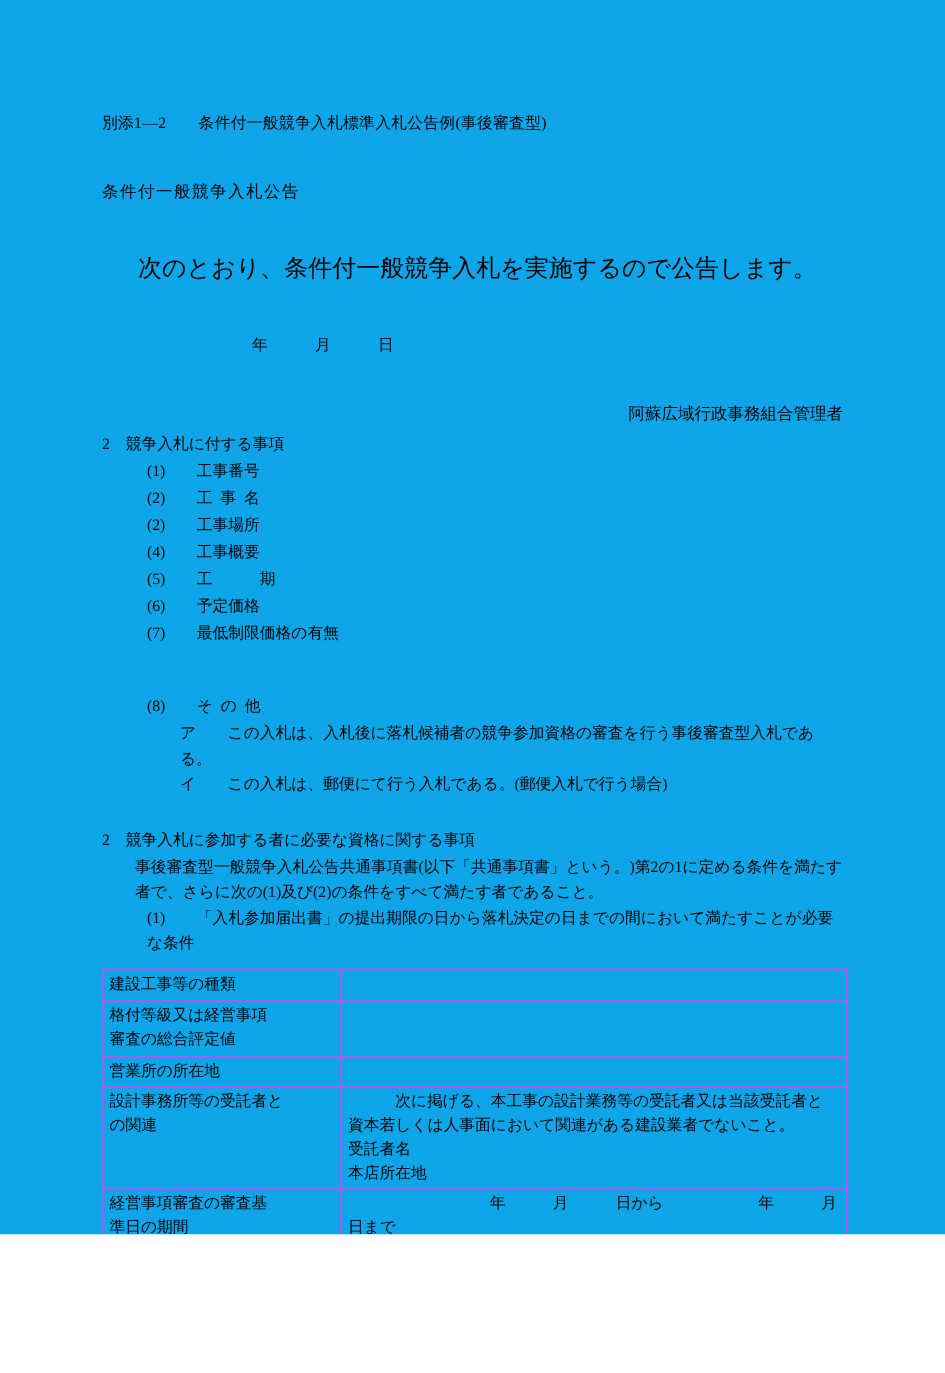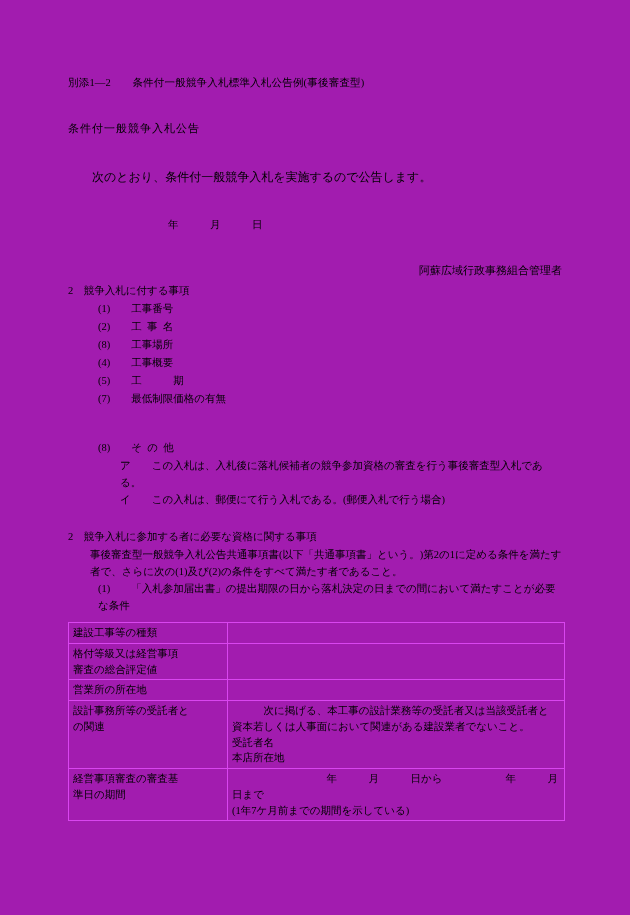--- a/index.html
+++ b/index.html
@@ -7,22 +7,22 @@
     padding: 0;
     background: #ffffff;
   }
   body {
     font-family: "Liberation Serif", "DejaVu Serif", serif;
     color: #000000;
   }
   .page {
     position: relative;
     width: 630px;
-    height: 915px;
-    background: #a21caf;
+    height: 823px;
+    background: #0ea5e9;
     overflow: hidden;
     box-sizing: border-box;
   }
   .doc {
     position: absolute;
     left: 68px;
     top: 78px;
     width: 494px;
     font-size: 10.5px;
     line-height: 1.0;
@@ -43,21 +43,21 @@
   .title {
     text-align: left;
     font-size: 11px;
     letter-spacing: 1px;
   }
   .right-org {
     text-align: right;
     font-size: 11px;
   }
   .para {
-    font-size: 12px;
+    font-size: 16px;
     line-height: 1.55;
     white-space: pre-wrap;
   }
   .item-row {
     font-size: 10.5px;
     line-height: 1.72;
     white-space: pre;
   }
   .sec-head {
     font-size: 10.5px;
@@ -115,23 +115,24 @@
     <div class="gap-xl"></div>
 
     <div class="right-org" style="padding-left:110px;">阿蘇広域行政事務組合管理者</div>
 
     <div class="gap-xs"></div>
 
     <div class="sec-head">2　競争入札に付する事項</div>
 
     <div class="item-row" style="padding-left:30px;">(1)　　工事番号</div>
     <div class="item-row" style="padding-left:30px;">(2)　　工  事  名</div>
-    <div class="item-row" style="padding-left:30px;">(8)　　工事場所</div>
+    <div class="item-row" style="padding-left:30px;">(2)　　工事場所</div>
     <div class="item-row" style="padding-left:30px;">(4)　　工事概要</div>
     <div class="item-row" style="padding-left:30px;">(5)　　工　　　期</div>
+    <div class="item-row" style="padding-left:30px;">(6)　　予定価格</div>
     <div class="item-row" style="padding-left:30px;">(7)　　最低制限価格の有無</div>
     <div class="item-row" style="padding-left:30px;margin-top:31px;">(8)　　そ  の  他</div>
 
     <div class="sub-para" style="padding-left:52px; text-indent:0;">ア　　この入札は、入札後に落札候補者の競争参加資格の審査を行う事後審査型入札である。</div>
     <div class="sub-para" style="padding-left:52px;">イ　　この入札は、郵便にて行う入札である。(郵便入札で行う場合)</div>
 
     <div class="gap-m"></div>
 
     <div class="sec-head">2　競争入札に参加する者に必要な資格に関する事項</div>
 

